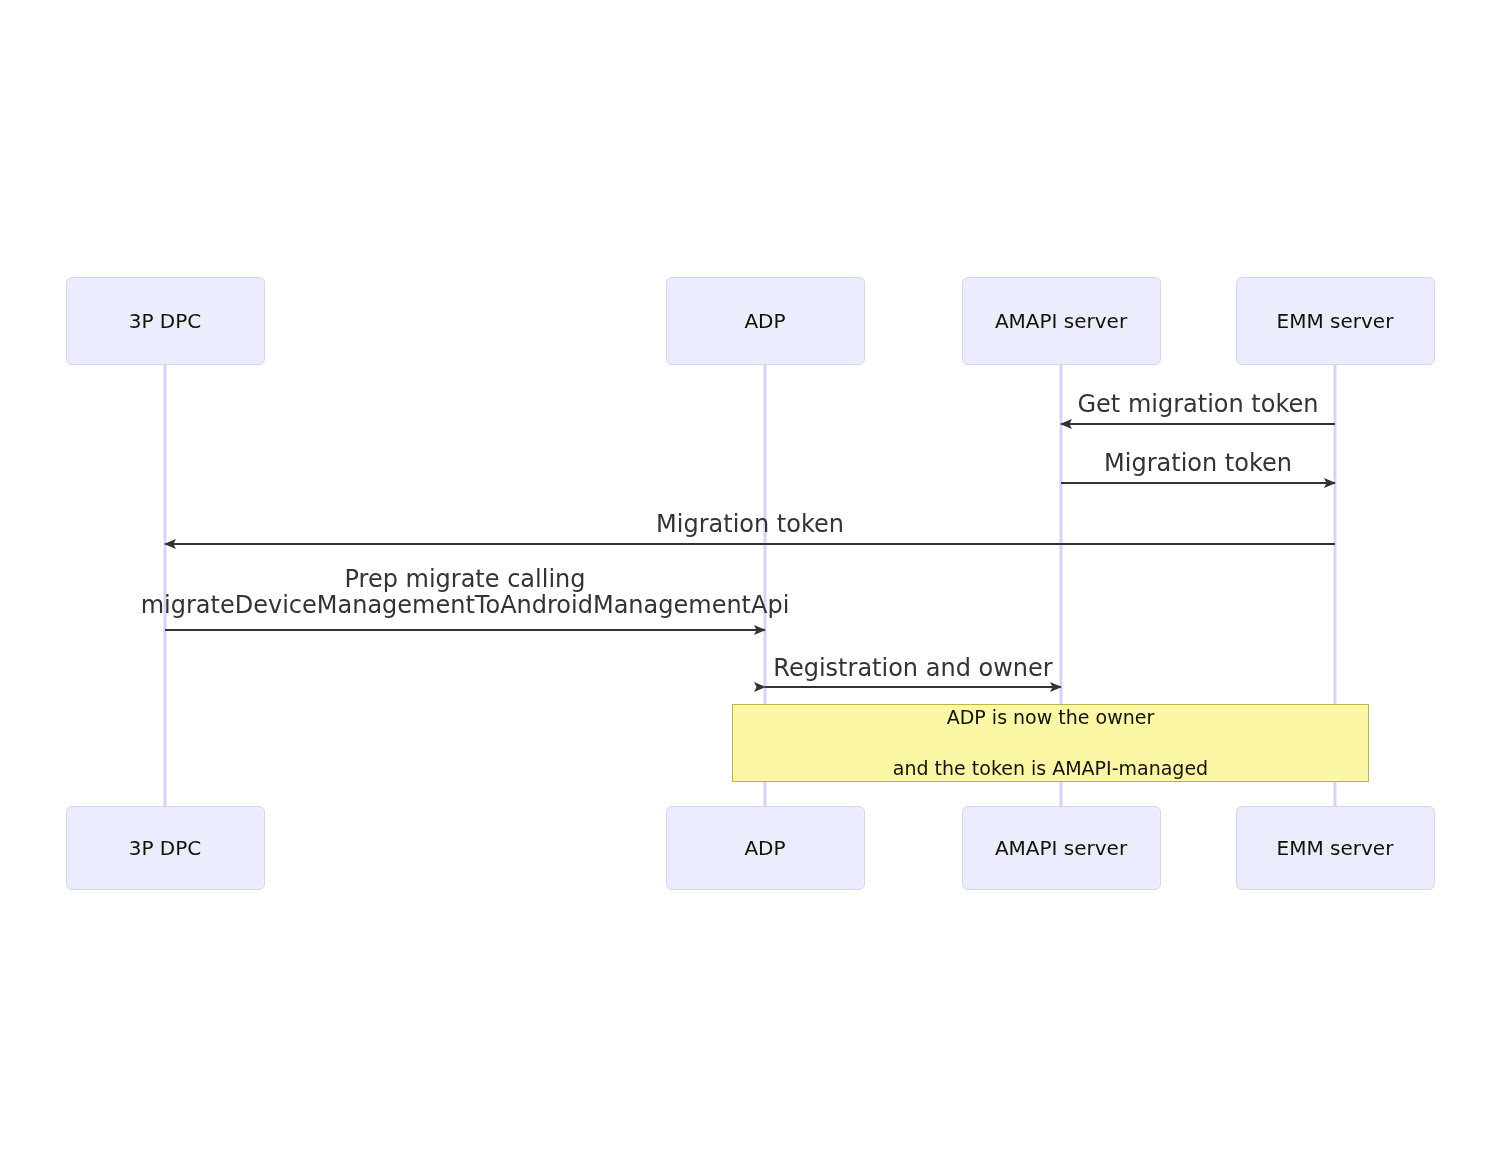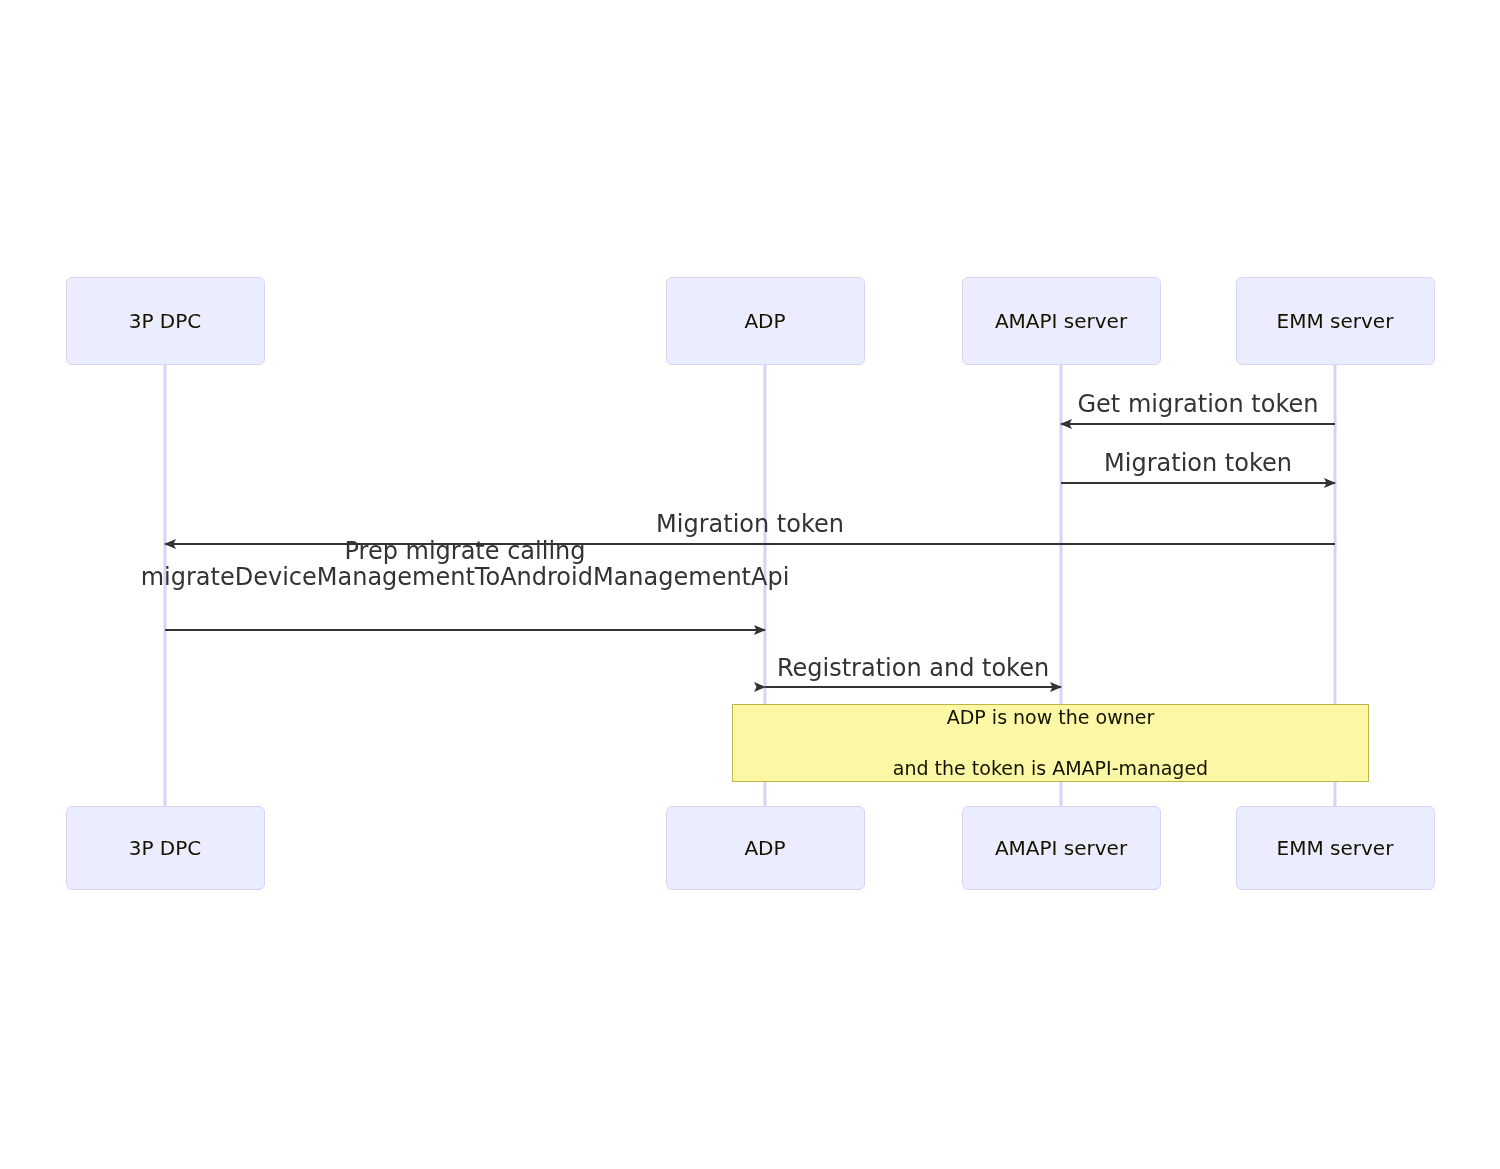--- a/index.html
+++ b/index.html
@@ -120,23 +120,23 @@
       <div class="note-box" style="left: 732px; top: 704px; width: 637px; height: 78px; gap: 24px;">
         <div class="note-line">ADP is now the owner</div>
         <div class="note-line">and the token is AMAPI-managed</div>
       </div>
     </div>
 
   <div id="labels">
       <div class="msg-label" style="left: 1198px; top: 391px;">Get migration token</div>
       <div class="msg-label" style="left: 1198px; top: 450px;">Migration token</div>
       <div class="msg-label" style="left: 750px; top: 511px;">Migration token</div>
-      <div class="msg-label" style="left: 465px; top: 538px;">Prep migrate calling
+      <div class="msg-label" style="left: 465px; top: 566px;">Prep migrate calling
 migrateDeviceManagementToAndroidManagementApi</div>
-      <div class="msg-label" style="left: 913px; top: 655px;">Registration and token</div>
+      <div class="msg-label" style="left: 913px; top: 655px;">Registration and owner</div>
     </div>
 
   <div id="bottom-actors">
       <div class="actor-box" style="left: 65.5px; top: 806px; width: 199px; height: 84px;">
         <span class="actor-label">3P DPC</span>
       </div>
       <div class="actor-box" style="left: 665.5px; top: 806px; width: 199px; height: 84px;">
         <span class="actor-label">ADP</span>
       </div>
       <div class="actor-box" style="left: 961.5px; top: 806px; width: 199px; height: 84px;">

